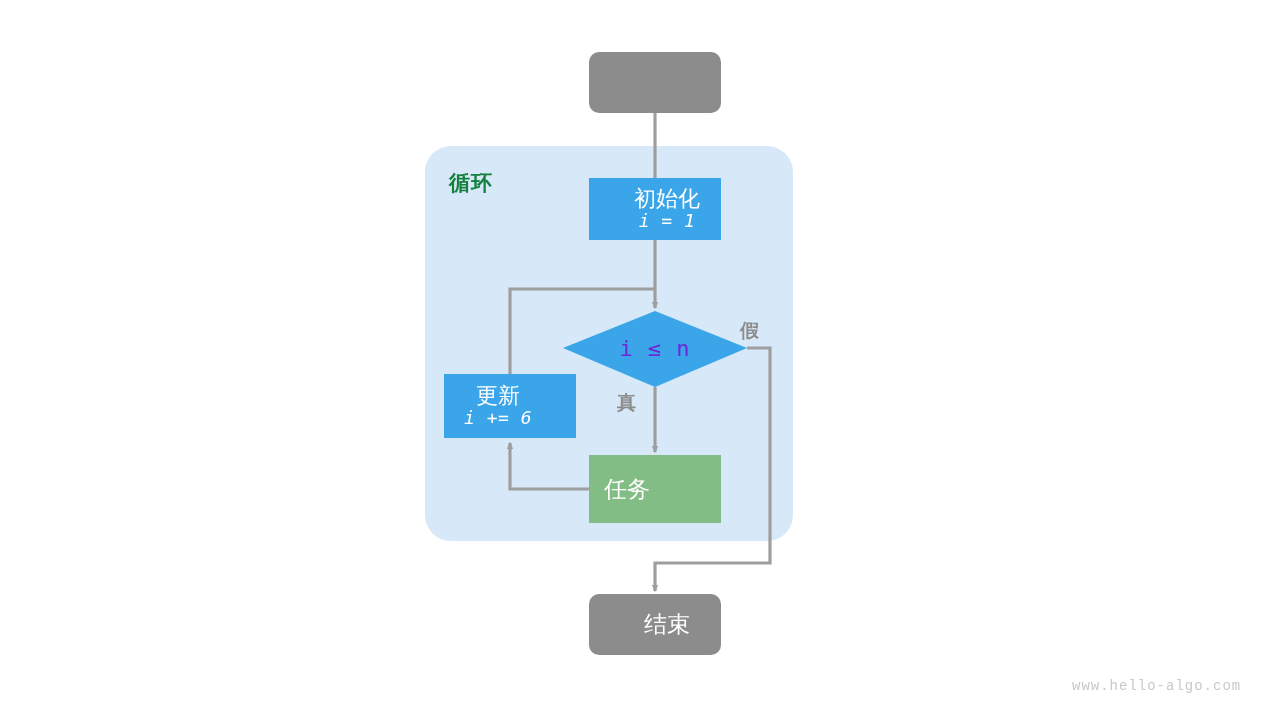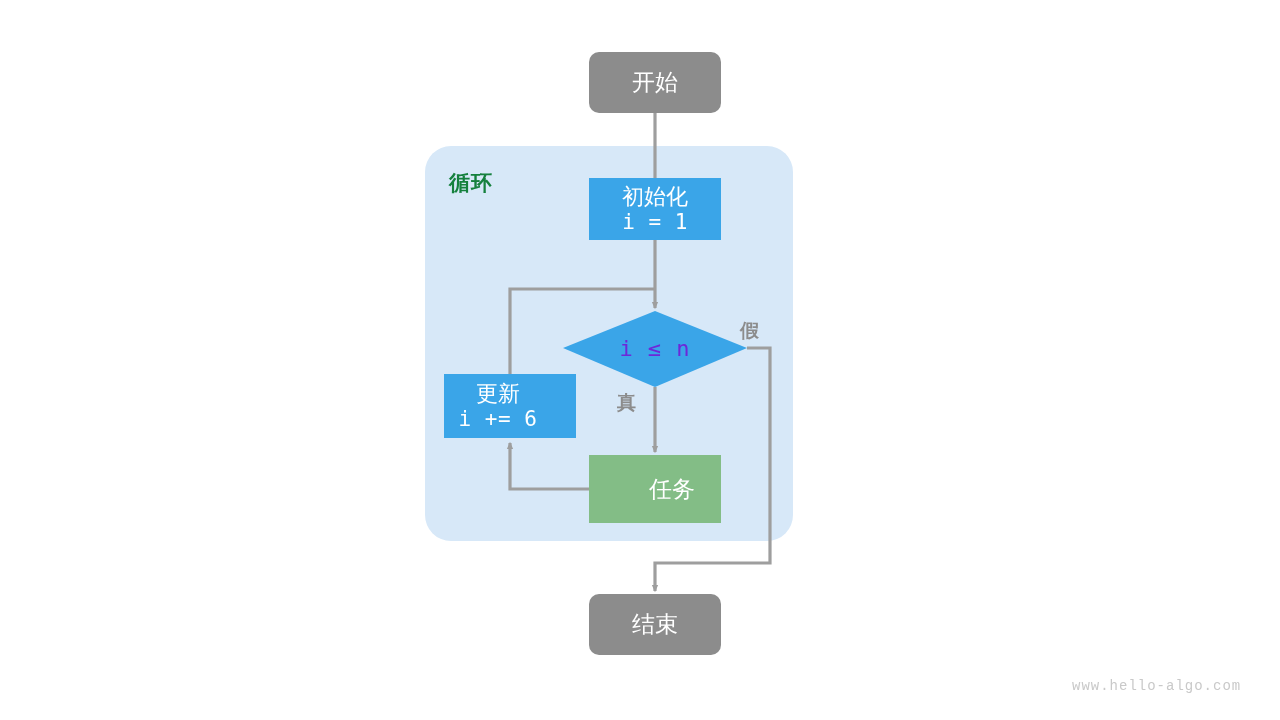--- a/index.html
+++ b/index.html
@@ -34,22 +34,23 @@
     color: #ffffff;
     pointer-events: none;
     line-height: 1.15;
   }
   .cjk {
     font-family: "Liberation Sans", "DejaVu Sans", sans-serif;
     font-size: 22px;
   }
   .mono {
     font-family: "DejaVu Sans Mono", "Liberation Mono", monospace;
-    font-size: 21px;
+    font-size: 18px;
     letter-spacing: 0.5px;
+    font-style: italic;
   }
   .terminal-text {
     font-size: 23px;
   }
   .loop-title {
     position: absolute;
     color: #15803d;
     font-weight: bold;
     font-size: 21px;
     letter-spacing: 1px;
@@ -108,43 +109,40 @@
 
     <rect x="444" y="374" width="132" height="64" fill="#3aa5e8"></rect>
 
     <rect x="589" y="455" width="132" height="68" fill="#83bd86"></rect>
 
     <rect x="589" y="594" width="132" height="61" rx="10" ry="10" fill="#8c8c8c"></rect>
   </svg>
 
   <div class="loop-title" style="left:449px; top:169px;">循环</div>
 
-  <div class="node-label" style="left:589px; top:52px; width:132px; height:61px;">
-    <span class="cjk terminal-text">开始</span>
-  </div>
 
-  <div class="node-label" style="left:589px; top:178px; width:132px; height:62px;">
+  <div class="node-label" style="left:589px; top:178px; width:132px; height:62px;padding-left:12px;">
     <span class="cjk">初始化</span>
     <span class="mono">i = 1</span>
   </div>
 
   <div class="node-label" style="left:563px; top:311px; width:184px; height:76px;">
     <span class="diamond-text">i ≤ n</span>
   </div>
 
   <div class="node-label" style="left:444px; top:374px; width:108px; height:64px;text-align:center;">
     <span class="cjk">更新</span>
     <span class="mono">i += 6</span>
   </div>
 
-  <div class="node-label" style="left:606px; top:455px; width:132px; height:68px;">
+  <div class="node-label" style="left:561px; top:455px; width:132px; height:68px;">
     <span class="cjk terminal-text">任务</span>
   </div>
 
-  <div class="node-label" style="left:589px; top:594px; width:132px; height:61px;">
+  <div class="node-label" style="left:589px; top:594px; width:132px; height:61px;padding-left:12px;">
     <span class="cjk terminal-text">结束</span>
   </div>
 
   <div class="branch-label" style="left:617px; top:390px;">真</div>
   <div class="branch-label" style="left:740px; top:318px;">假</div>
 
   <div class="watermark" style="left:1072px; top:678px;font-family:Liberation Mono, monospace;">www.hello-algo.com</div>
 
 </div>
 

